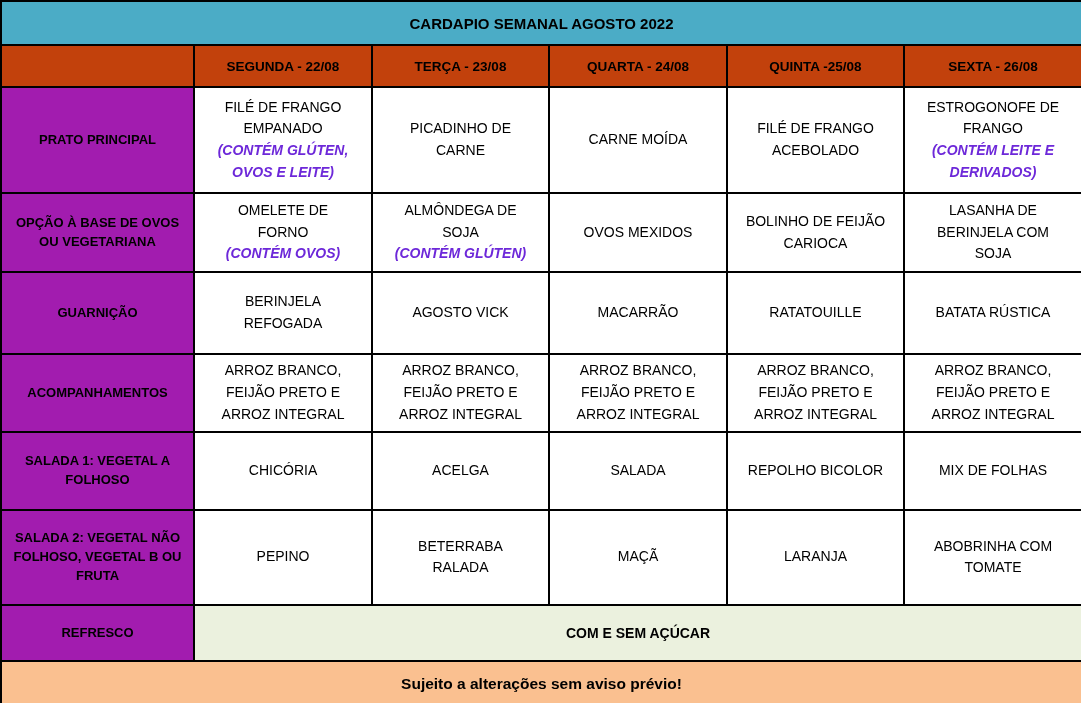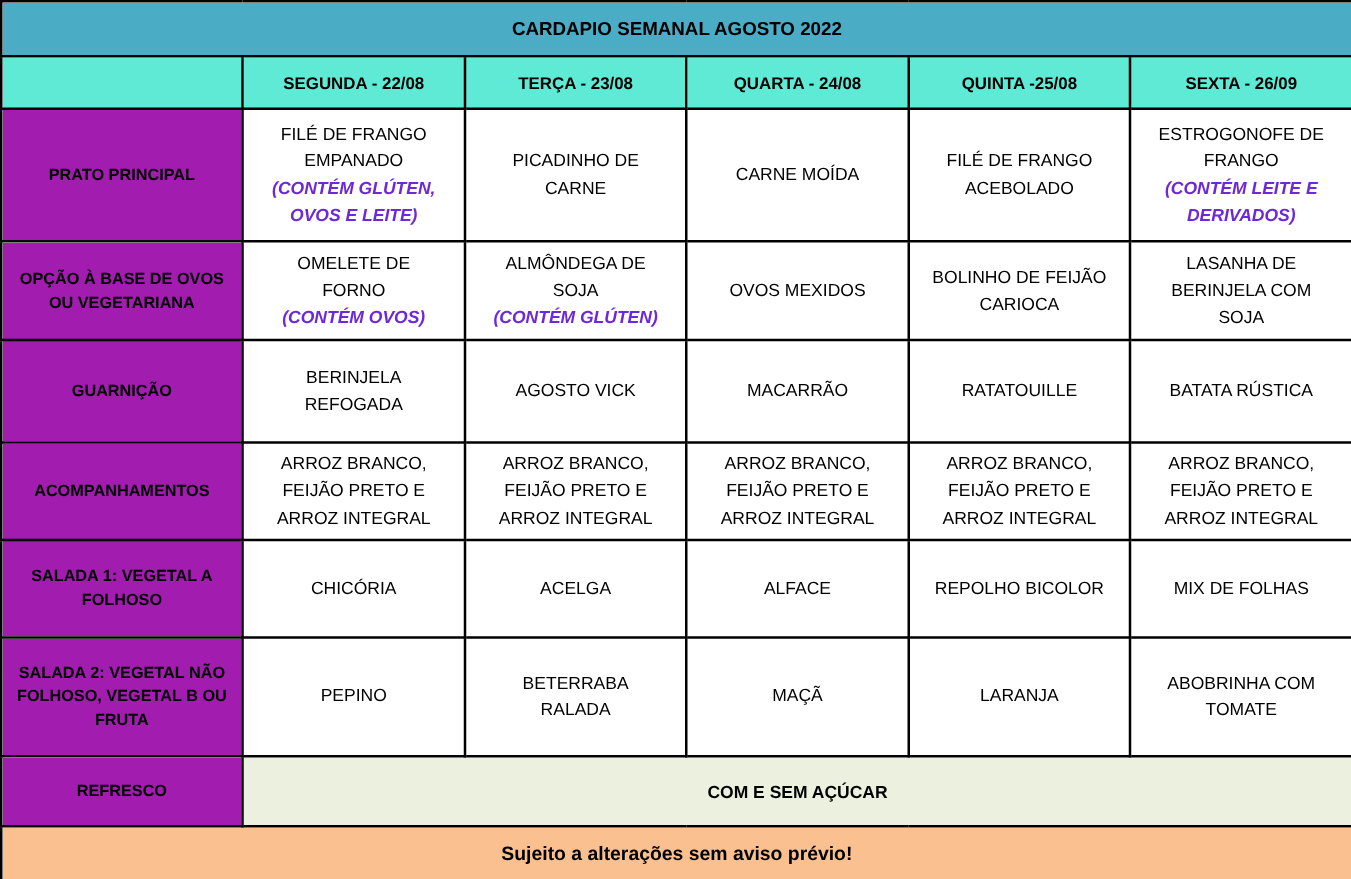--- a/index.html
+++ b/index.html
@@ -1,20 +1,20 @@
 <!DOCTYPE html>
 <html><head>
 <meta charset="utf-8">
 <style>
   html,body{margin:0;padding:0;background:#ffffff;font-family:"Liberation Sans",sans-serif;color:#000;}
   .menu-table{border-collapse:collapse;table-layout:fixed;width:1081px;}
   .menu-table td,.menu-table th{border:2px solid #000;text-align:center;vertical-align:middle;padding:2px 16px;overflow:hidden;}
   tr.title-row td{background:#4BACC6;font-weight:bold;font-size:15px;height:38px;}
   tr.head-row{height:42px;}
-  tr.head-row th{background:#5eead4;font-weight:bold;font-size:13.5px;margin-left:32px;}
+  tr.head-row th{background:#c2410c;font-weight:bold;font-size:13.5px;margin-left:32px;}
   th.row-label{background:#a21caf;font-weight:bold;font-size:13px;line-height:1.45;padding:18px 4px;}
   td.dish-cell{background:#ffffff;font-weight:normal;font-size:14px;line-height:1.55;}
   td.dish-cell .main{display:block;}
   td.dish-cell .note{display:block;color:#6d28d9;font-weight:bold;font-style:italic;}
   tr.row-0{height:106px;}
   tr.row-1{height:79px;}
   tr.row-2{height:82px;}
   tr.row-3{height:78px;}
   tr.row-4{height:78px;}
   tr.row-5{height:78px;}
@@ -39,21 +39,21 @@
       <tr class="title-row">
     <td colspan="6">CARDAPIO SEMANAL AGOSTO 2022</td>
   </tr>
 
   <tr class="head-row">
     <th></th>
     <th>SEGUNDA - 22/08</th>
     <th>TERÇA - 23/08</th>
     <th>QUARTA - 24/08</th>
     <th>QUINTA -25/08</th>
-    <th>SEXTA - 26/09</th>
+    <th>SEXTA - 26/08</th>
   </tr>
 
   <tr class="row-0">
     <th class="row-label">PRATO PRINCIPAL</th>
     <td class="dish-cell">
           <span class="main">FILÉ DE FRANGO EMPANADO</span>
           <span class="note">(CONTÉM GLÚTEN, OVOS E LEITE)</span>
         </td>
     <td class="dish-cell">
           <span class="main">PICADINHO DE CARNE</span>
@@ -131,21 +131,21 @@
 
   <tr class="row-4">
     <th class="row-label">SALADA 1: VEGETAL A FOLHOSO</th>
     <td class="dish-cell">
           <span class="main">CHICÓRIA</span>
         </td>
     <td class="dish-cell">
           <span class="main">ACELGA</span>
         </td>
     <td class="dish-cell">
-          <span class="main">ALFACE</span>
+          <span class="main">SALADA</span>
         </td>
     <td class="dish-cell">
           <span class="main">REPOLHO BICOLOR</span>
         </td>
     <td class="dish-cell">
           <span class="main">MIX DE FOLHAS</span>
         </td>
   </tr>
 
   <tr class="row-5">

